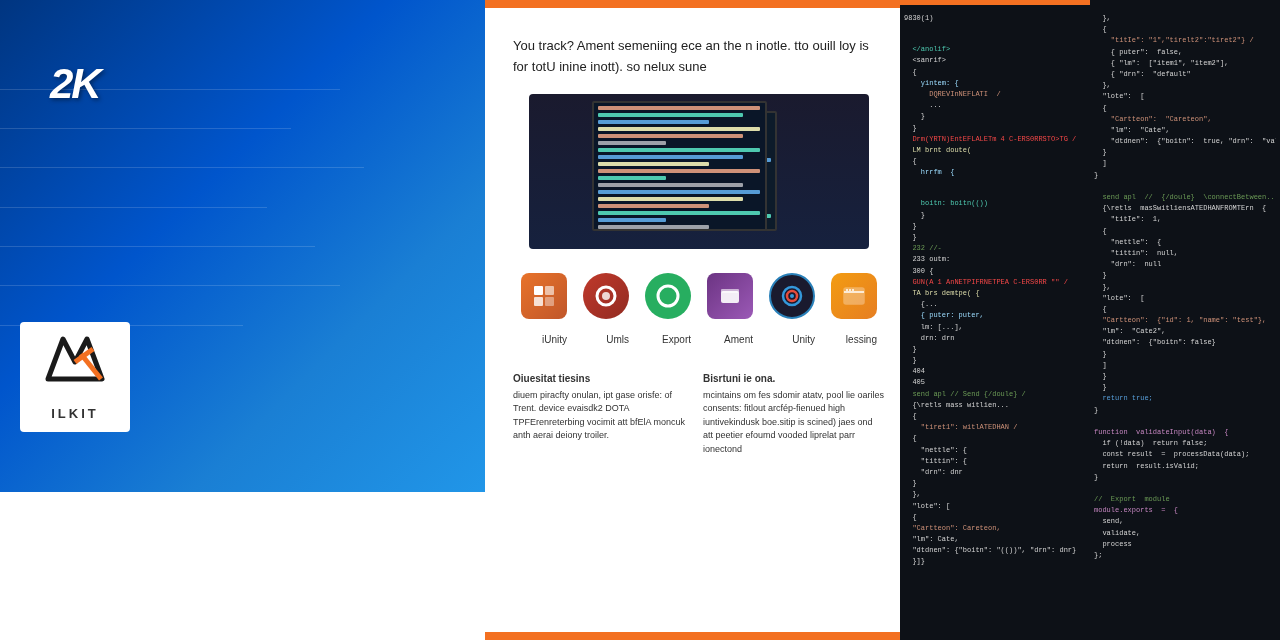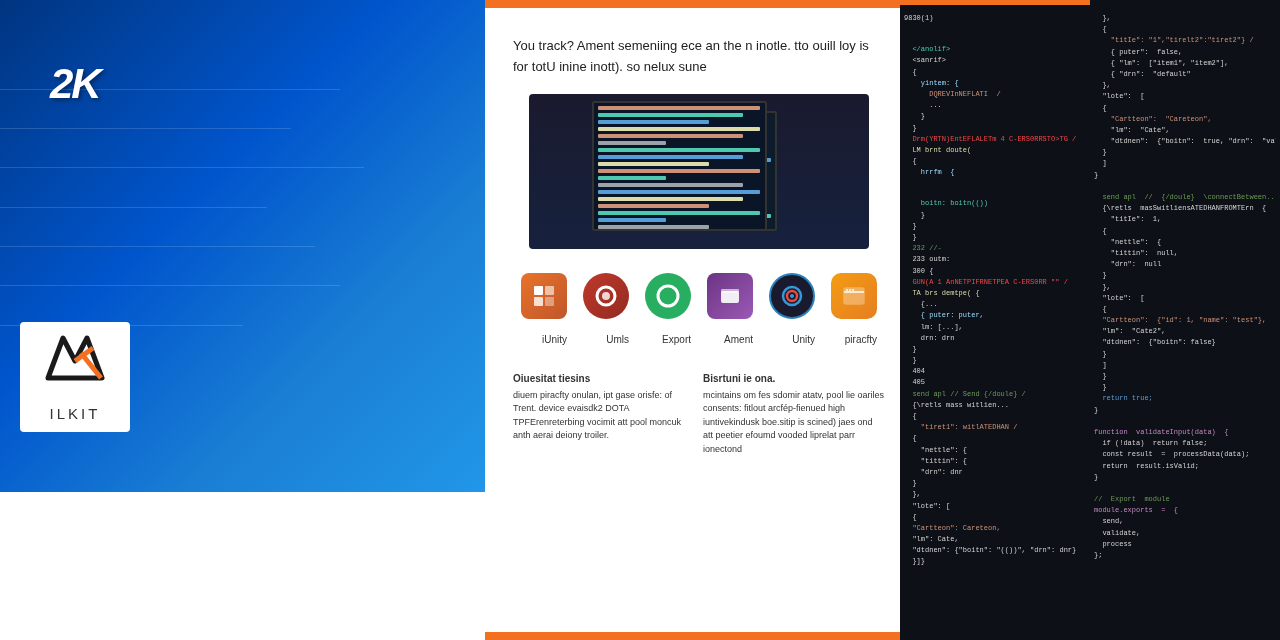--- a/index.html
+++ b/index.html
@@ -65,22 +65,22 @@
       padding: 10px;
     }
 
     .bottom-logo .nk-icon {
       width: 65px;
       height: 50px;
       position: relative;
     }
 
     .bottom-logo .label {
-      font-size: 15px;
-      font-weight: normal;
+      font-size: 13px;
+      font-weight: bold;
       color: #333;
       letter-spacing: 3px;
       margin-top: 22px;
     }
 
     
     .middle-panel {
       width: 415px;
       height: 640px;
       background: white;
@@ -401,28 +401,28 @@
       <div class="icon-item">
         <div class="app-icon" style="background: linear-gradient(135deg, #f39c12, #e67e22); border-radius: 10px;">
           <svg width="26" height="26" viewBox="0 0 26 26">
               <rect x="3" y="5" width="20" height="16" rx="2" fill="white" opacity="0.3" stroke="white" stroke-width="1.5"></rect>
               <line x1="3" y1="9" x2="23" y2="9" stroke="white" stroke-width="1.5"></line>
               <circle cx="6" cy="7" r="1" fill="white"></circle>
               <circle cx="9" cy="7" r="1" fill="white"></circle>
               <circle cx="12" cy="7" r="1" fill="white"></circle>
             </svg>
         </div>
-        <span class="icon-label">piracfty</span>
+        <span class="icon-label">lessing</span>
       </div>
     </div>
 
     <div class="desc-columns">
       <div class="desc-col">
         <div class="col-title">Oiuesitat tiesins</div>
-        <div>diuem piracfty onulan, ipt gase orisfe: of Trent. device evaisdk2 DOTA TPFErenreterbing vocimit att pool moncuk anth aerai deiony troiler.</div>
+        <div>diuem piracfty onulan, ipt gase orisfe: of Trent. device evaisdk2 DOTA TPFErenreterbing vocimit att bfElA moncuk anth aerai deiony troiler.</div>
       </div>
       <div class="desc-col">
         <div class="col-title">Bisrtuni ie ona.</div>
         <div>mcintains om fes sdomir atatv, pool lie oariles consents: fitlout arcfép-fienued high iuntivekindusk boe.sitip is scined) jaes ond att peetier efoumd vooded liprelat parr ionectond</div>
       </div>
     </div>
   </div>
   <div class="orange-bar-bottom"></div>
 </div>
 

